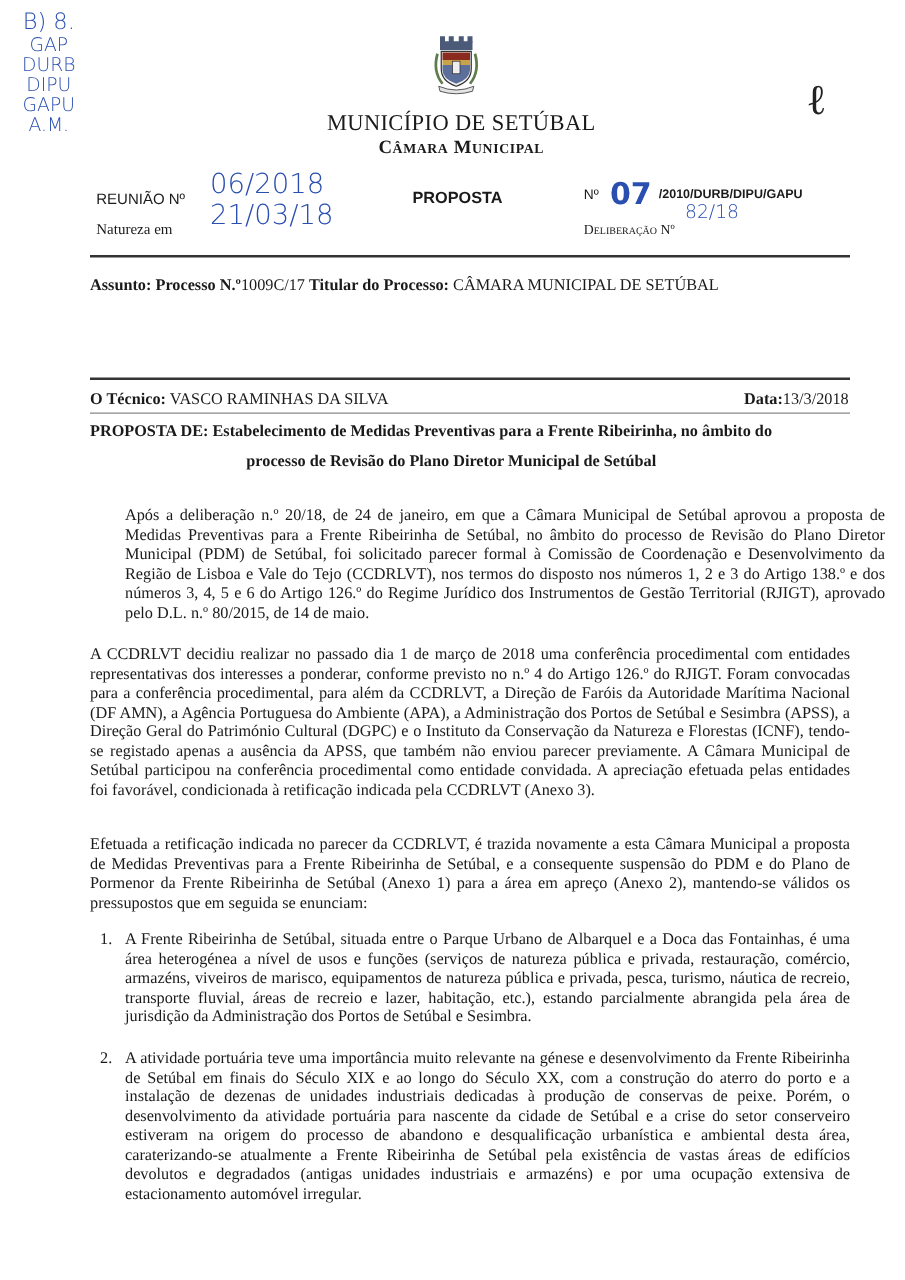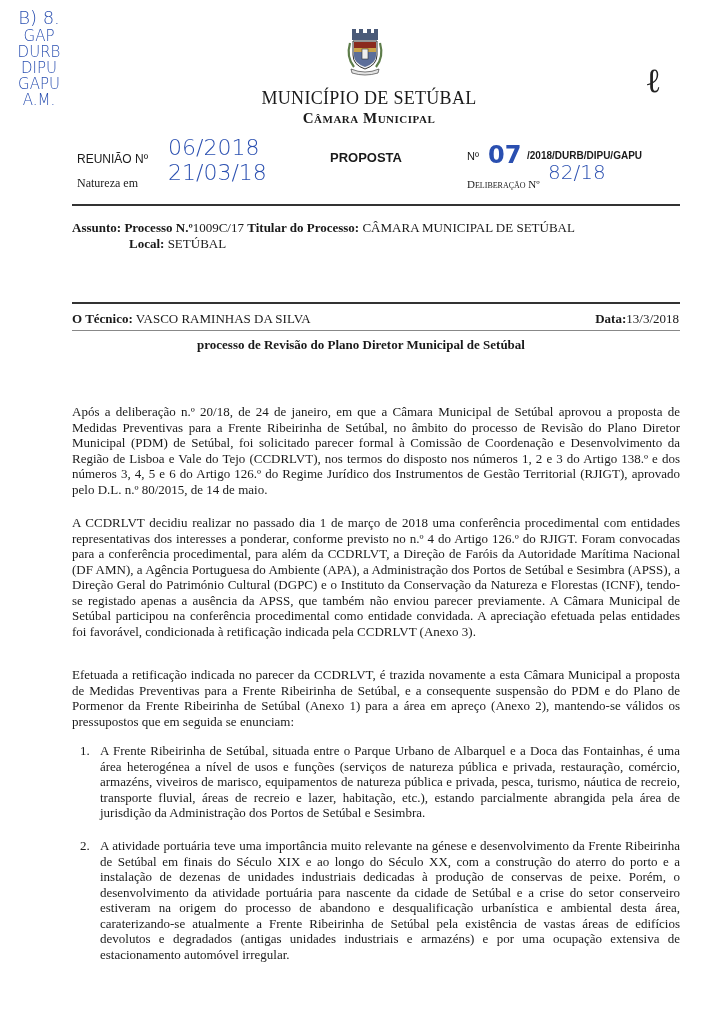--- a/index.html
+++ b/index.html
@@ -33,21 +33,21 @@
     .sans { font-family: "Liberation Sans", sans-serif; }
     #reuniao-label { position: absolute; left: 77px; top: 152px; font-size: 12px; }
     #reuniao-val { position: absolute; left: 168px; top: 135px; font-size: 22px; }
     #realizada-label { position: absolute; left: 77px; top: 176px; font-size: 12px; }
     #realizada-val { position: absolute; left: 168px; top: 160px; font-size: 22px; }
     #proposta-label { position: absolute; left: 330px; top: 150px; font-size: 13px; font-weight: bold; }
     #num-label { position: absolute; left: 467px; top: 150px; font-size: 11px; }
     #num-val { position: absolute; left: 488px; top: 141px; font-size: 24px; font-weight: bold; color: #2a4fb0; }
     #num-suffix { position: absolute; left: 527px; top: 150px; font-size: 10px; font-weight: bold; }
     #delib-label { position: absolute; left: 467px; top: 178px; font-size: 11px; font-variant: small-caps; font-family: Liberation Serif, serif; }
-    #delib-val { position: absolute; left: 548px; top: 160px; font-size: 20px; }
+    #delib-val { position: absolute; left: 548px; top: 160px; font-size: 15px; }
 
     .rule { position: absolute; left: 72px; width: 608px; height: 2px; background: #333; }
     .rule.thin { height: 1px; background: #888; }
 
     #subject { position: absolute; left: 72px; top: 220px; font-size: 13px; line-height: 16px; }
     #subject .row { white-space: nowrap; }
     #subject .indent { padding-left: 57px; }
     b { font-weight: bold; }
 
     #tecnico { position: absolute; left: 72px; top: 311px; font-size: 13px; }
@@ -56,21 +56,21 @@
     #proposta-title {
       position: absolute; left: 72px; top: 333px; width: 608px;
       font-size: 13px; font-weight: bold; line-height: 24px;
     }
     #proposta-title .l2 { text-align: center; padding-right: 30px; }
 
     .para {
       position: absolute; left: 72px; width: 608px; font-size: 13px; line-height: 15.5px;
       text-align: justify;
     }
-    #p1 { top: 404px; }
+    #p1 { top: 404px; margin-left: 28px; }
     #p2 { top: 515px; }
     #p3 { top: 667px; }
 
     .item { position: absolute; left: 80px; width: 600px; font-size: 13px; line-height: 15.5px; }
     .item .num { position: absolute; left: 0; top: 0; }
     .item .txt { margin-left: 20px; text-align: justify; }
     #item1 { top: 743px; }
     #item2 { top: 838px; }
   </style>
 </head>
@@ -110,52 +110,49 @@
 <div id="header-title">MUNICÍPIO DE SETÚBAL</div>
 <div id="header-sub">Câmara Municipal</div>
 
 <div id="reuniao-label" class="sans">REUNIÃO Nº</div>
 <div id="reuniao-val" class="hw">06/2018</div>
 <div id="realizada-label">Natureza em</div>
 <div id="realizada-val" class="hw">21/03/18</div>
 <div id="proposta-label" class="sans">PROPOSTA</div>
 <div id="num-label" class="sans">Nº</div>
 <div id="num-val" class="hw">07</div>
-<div id="num-suffix" class="sans">/2018/DURB/DIPU/GAPU</div>
+<div id="num-suffix" class="sans">/2010/DURB/DIPU/GAPU</div>
 <div id="delib-label">Deliberação Nº</div>
 <div id="delib-val" class="hw">82/18</div>
 
 <div class="rule" style="top:204px;"></div>
 
 <div id="subject">
   <div class="row">
     <b>Assunto:</b>
     <b>Processo N.º</b><span>1009C/17</span>
     <b>Titular do Processo:</b>
     <span>CÂMARA MUNICIPAL DE SETÚBAL</span>
-  </div>
-  <div class="row indent">
-    <b>Local:</b>
-    <span>SETÚBAL</span>
   </div>
 </div>
 
 <div class="rule" style="top:302px;"></div>
 
 <div id="tecnico">
   <b>O Técnico:</b>
   <span>VASCO RAMINHAS DA SILVA</span>
 </div>
 <div id="data-field">
   <b>Data:</b><span>13/3/2018</span>
 </div>
 
 <div class="rule thin" style="top:330px;"></div>
 
 <div id="proposta-title">
+  <div>PROPOSTA DE: Estabelecimento de Medidas Preventivas para a Frente Ribeirinha, no âmbito do</div>
   <div class="l2">processo de Revisão do Plano Diretor Municipal de Setúbal</div>
 </div>
 
 <div id="p1" class="para">Após a deliberação n.º 20/18, de 24 de janeiro, em que a Câmara Municipal de Setúbal aprovou a proposta de Medidas Preventivas para a Frente Ribeirinha de Setúbal, no âmbito do processo de Revisão do Plano Diretor Municipal (PDM) de Setúbal, foi solicitado parecer formal à Comissão de Coordenação e Desenvolvimento da Região de Lisboa e Vale do Tejo (CCDRLVT), nos termos do disposto nos números 1, 2 e 3 do Artigo 138.º e dos números 3, 4, 5 e 6 do Artigo 126.º do Regime Jurídico dos Instrumentos de Gestão Territorial (RJIGT), aprovado pelo D.L. n.º 80/2015, de 14 de maio.</div>
 <div id="p2" class="para">A CCDRLVT decidiu realizar no passado dia 1 de março de 2018 uma conferência procedimental com entidades representativas dos interesses a ponderar, conforme previsto no n.º 4 do Artigo 126.º do RJIGT. Foram convocadas para a conferência procedimental, para além da CCDRLVT, a Direção de Faróis da Autoridade Marítima Nacional (DF AMN), a Agência Portuguesa do Ambiente (APA), a Administração dos Portos de Setúbal e Sesimbra (APSS), a Direção Geral do Património Cultural (DGPC) e o Instituto da Conservação da Natureza e Florestas (ICNF), tendo-se registado apenas a ausência da APSS, que também não enviou parecer previamente. A Câmara Municipal de Setúbal participou na conferência procedimental como entidade convidada. A apreciação efetuada pelas entidades foi favorável, condicionada à retificação indicada pela CCDRLVT (Anexo 3).</div>
 <div id="p3" class="para">Efetuada a retificação indicada no parecer da CCDRLVT, é trazida novamente a esta Câmara Municipal a proposta de Medidas Preventivas para a Frente Ribeirinha de Setúbal, e a consequente suspensão do PDM e do Plano de Pormenor da Frente Ribeirinha de Setúbal (Anexo 1) para a área em apreço (Anexo 2), mantendo-se válidos os pressupostos que em seguida se enunciam:</div>
 
 <div id="item1" class="item">
   <span class="num">1.</span>
   <div class="txt">A Frente Ribeirinha de Setúbal, situada entre o Parque Urbano de Albarquel e a Doca das Fontainhas, é uma área heterogénea a nível de usos e funções (serviços de natureza pública e privada, restauração, comércio, armazéns, viveiros de marisco, equipamentos de natureza pública e privada, pesca, turismo, náutica de recreio, transporte fluvial, áreas de recreio e lazer, habitação, etc.), estando parcialmente abrangida pela área de jurisdição da Administração dos Portos de Setúbal e Sesimbra.</div>

